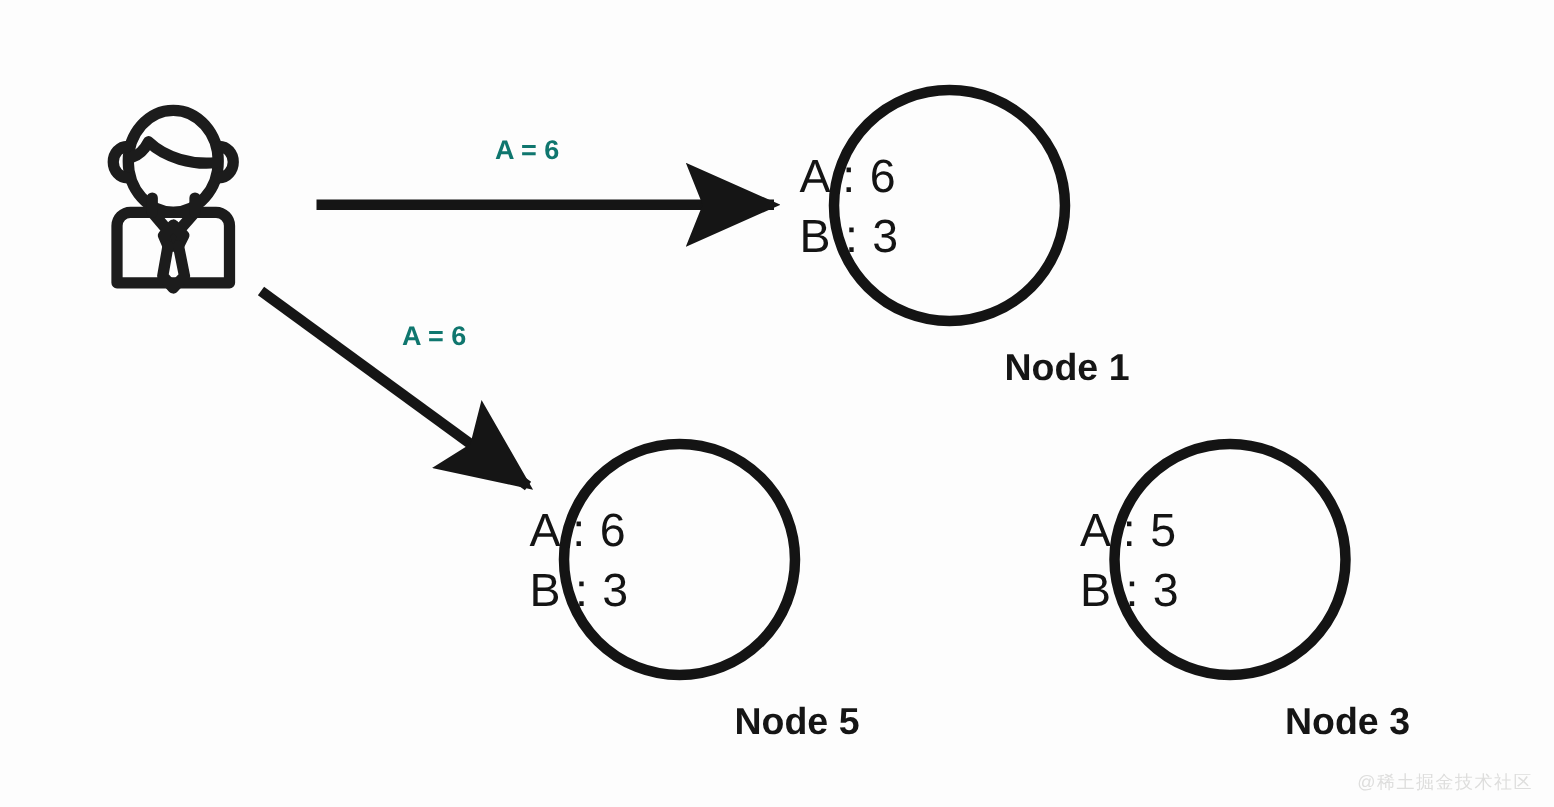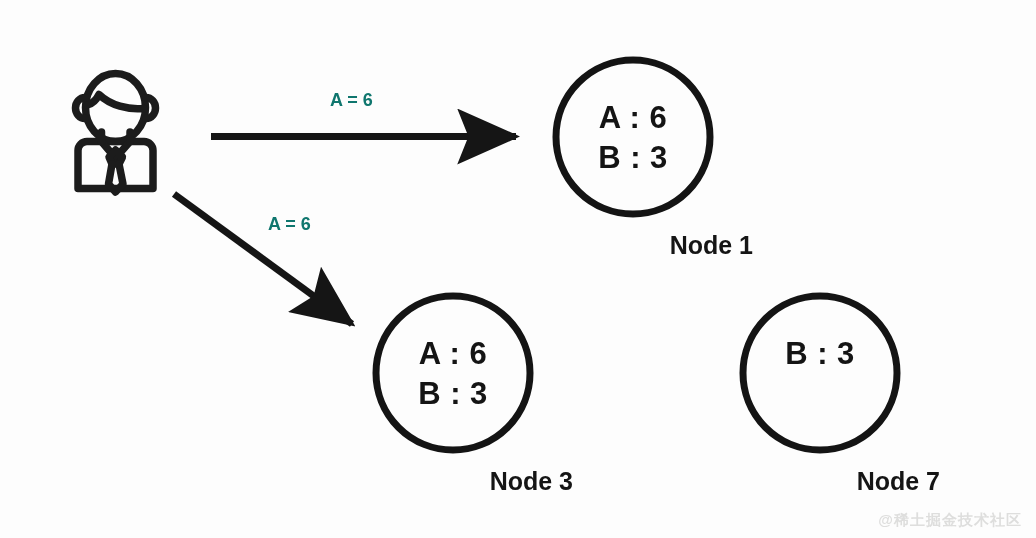--- a/index.html
+++ b/index.html
@@ -19,23 +19,23 @@
   #diagram-svg {
     position: absolute;
     left: 0;
     top: 0;
     width: 1036px;
     height: 538px;
   }
   .node-kv {
     position: absolute;
     width: 200px;
-    text-align: center;
+    text-align: left;
     font-size: 31px;
-    font-weight: bold;
+    font-weight: normal;
     letter-spacing: 0.5px;
     line-height: 1.28;
     color: #141414;
   }
   .node-caption {
     position: absolute;
     width: 240px;
     text-align: right;
     font-size: 25px;
     font-weight: bold;
@@ -52,23 +52,23 @@
     width: 160px;
     text-align: center;
     font-size: 26px;
     font-weight: bold;
     color: #151515;
   }
   #watermark {
     position: absolute;
     right: 14px;
     bottom: 8px;
-    font-size: 15px;
+    font-size: 12px;
     color: #dededd;
-    font-weight: bold;
+    font-weight: normal;
     letter-spacing: 1px;
   }
 </style>
 </head>
 <body>
 
 <div id="canvas">
 
   <svg id="diagram-svg" viewBox="0 0 1036 538">
     <defs>
@@ -120,22 +120,23 @@
   <div class="node-kv" style="left:533px; top:98px;">
     <div>A : 6</div>
     <div>B : 3</div>
   </div>
   <div class="node-caption" style="left:513px; top:231px;">Node 1</div>
 
   <div class="node-kv" style="left:353px; top:334px;">
     <div>A : 6</div>
     <div>B : 3</div>
   </div>
-  <div class="node-caption" style="left:333px; top:467px;">Node 3</div>
+  <div class="node-caption" style="left:333px; top:467px;">Node 5</div>
 
   <div class="node-kv" style="left:720px; top:334px;">
+    <div>A : 5</div>
     <div>B : 3</div>
   </div>
-  <div class="node-caption" style="left:700px; top:467px;">Node 7</div>
+  <div class="node-caption" style="left:700px; top:467px;">Node 3</div>
 
   <div id="watermark">@稀土掘金技术社区</div>
 
 </div>
 
 </body></html>

